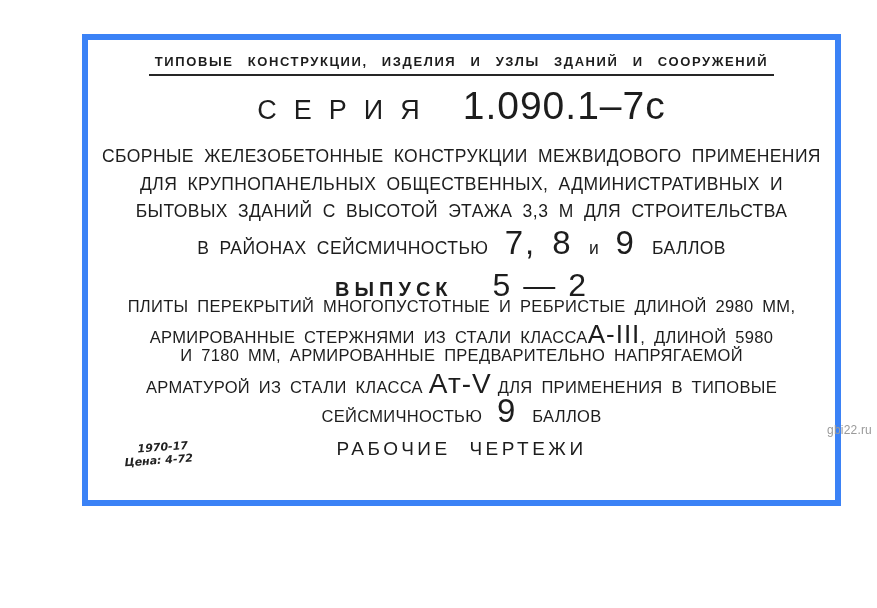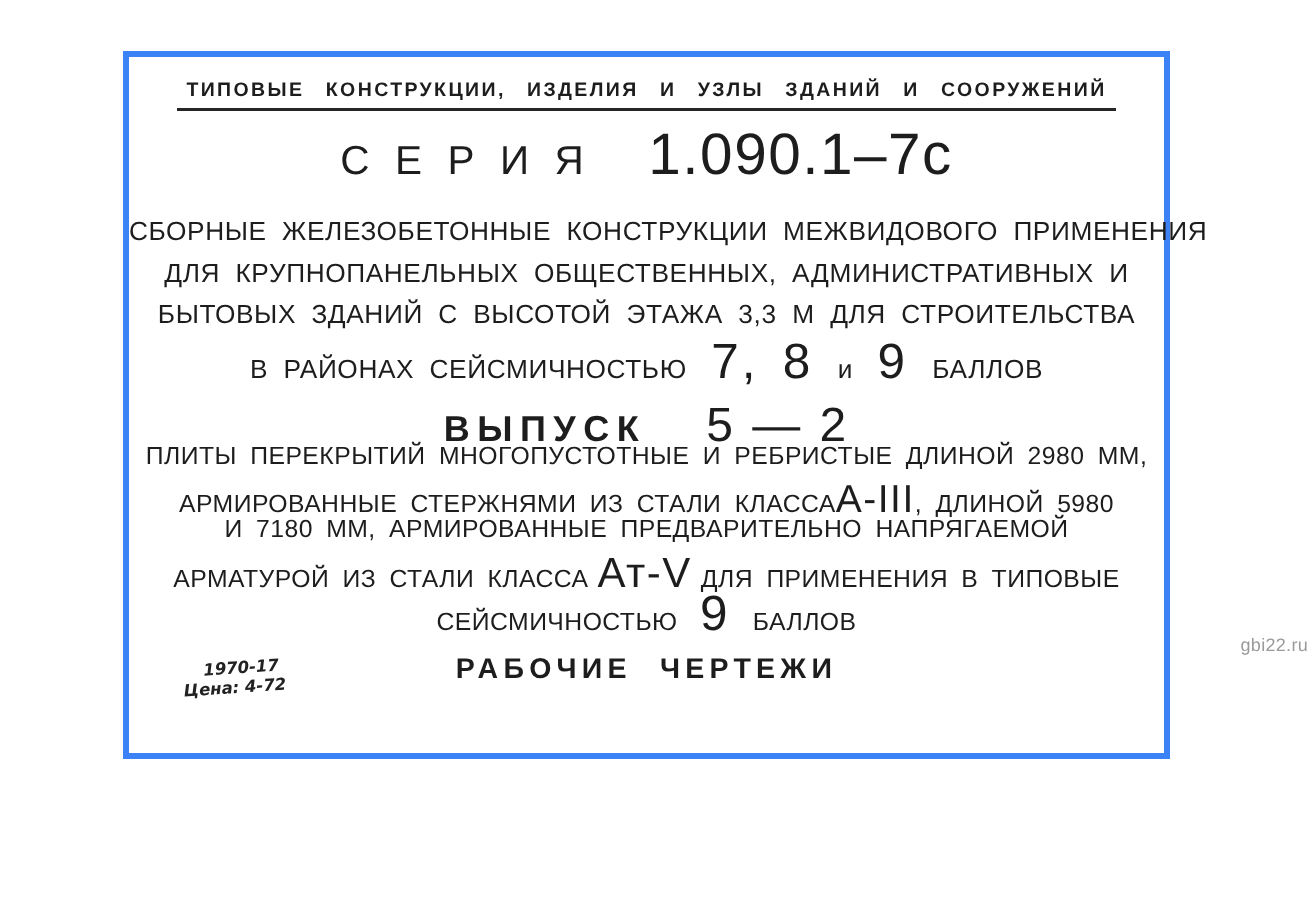--- a/index.html
+++ b/index.html
@@ -14,23 +14,23 @@
     background: #ffffff;
     overflow: hidden;
     font-family: "Liberation Sans", sans-serif;
     color: #1d1d1d;
   }
   
   .frame {
     position: absolute;
     left: 82px;
     top: 34px;
-    width: 698px;
+    width: 759px;
     height: 472px;
-    border: 4px solid #3b82f6;
+    border: 6px solid #3b82f6;
     box-sizing: border-box;
   }
   .row {
     position: absolute;
     left: 0;
     right: 0;
     text-align: center;
     white-space: nowrap;
   }
   .hdr {
@@ -72,21 +72,21 @@
     letter-spacing: 0.5px;
   }
   .num-big {
     font-size: 33px;
     font-weight: 400;
     letter-spacing: 2px;
     margin: 0 6px;
   }
   .issue-row { top: 227px; }
   .issue-label {
-    font-size: 24px;
+    font-size: 20px;
     font-weight: 700;
     letter-spacing: 5px;
   }
   .issue-number {
     font-size: 32px;
     font-weight: 400;
     margin-left: 40px;
     letter-spacing: 2px;
   }
   .p2 {
@@ -106,21 +106,21 @@
     margin: 0 0;
   }
   .steel-grade-2 {
     font-size: 28px;
     letter-spacing: 1px;
     margin: 0 6px;
   }
   .doctype-row {
     top: 398px;
     font-size: 19px;
-    font-weight: 700;
+    font-weight: 400;
     letter-spacing: 3.5px;
     word-spacing: 10px;
   }
   .stamp {
     position: absolute;
     left: 36px;
     top: 402px;
     font-family: "DejaVu Sans", sans-serif;
     font-style: italic;
     font-weight: 700;

